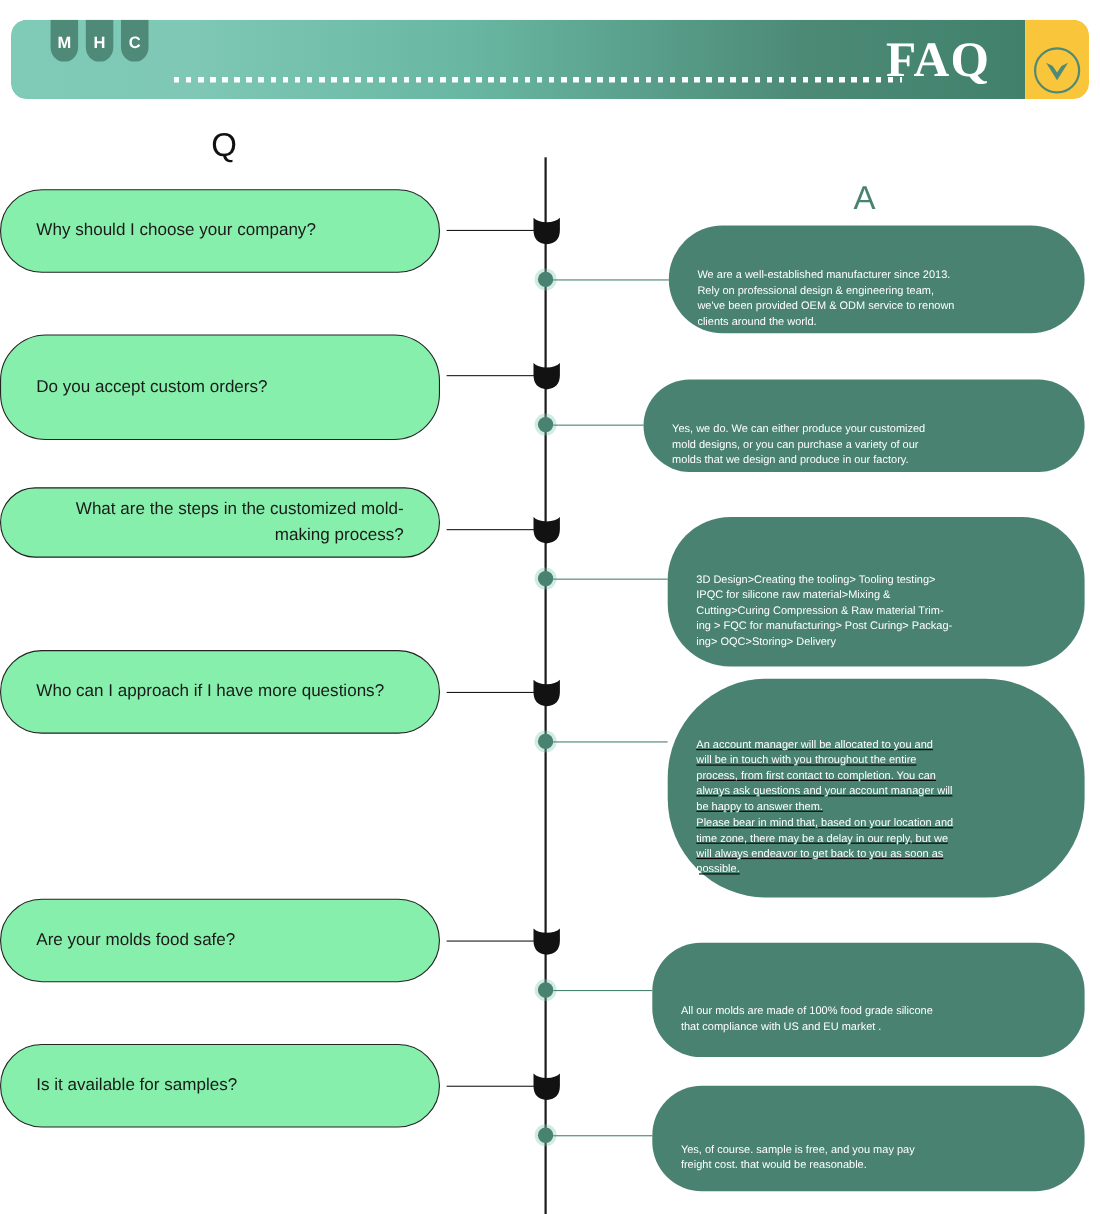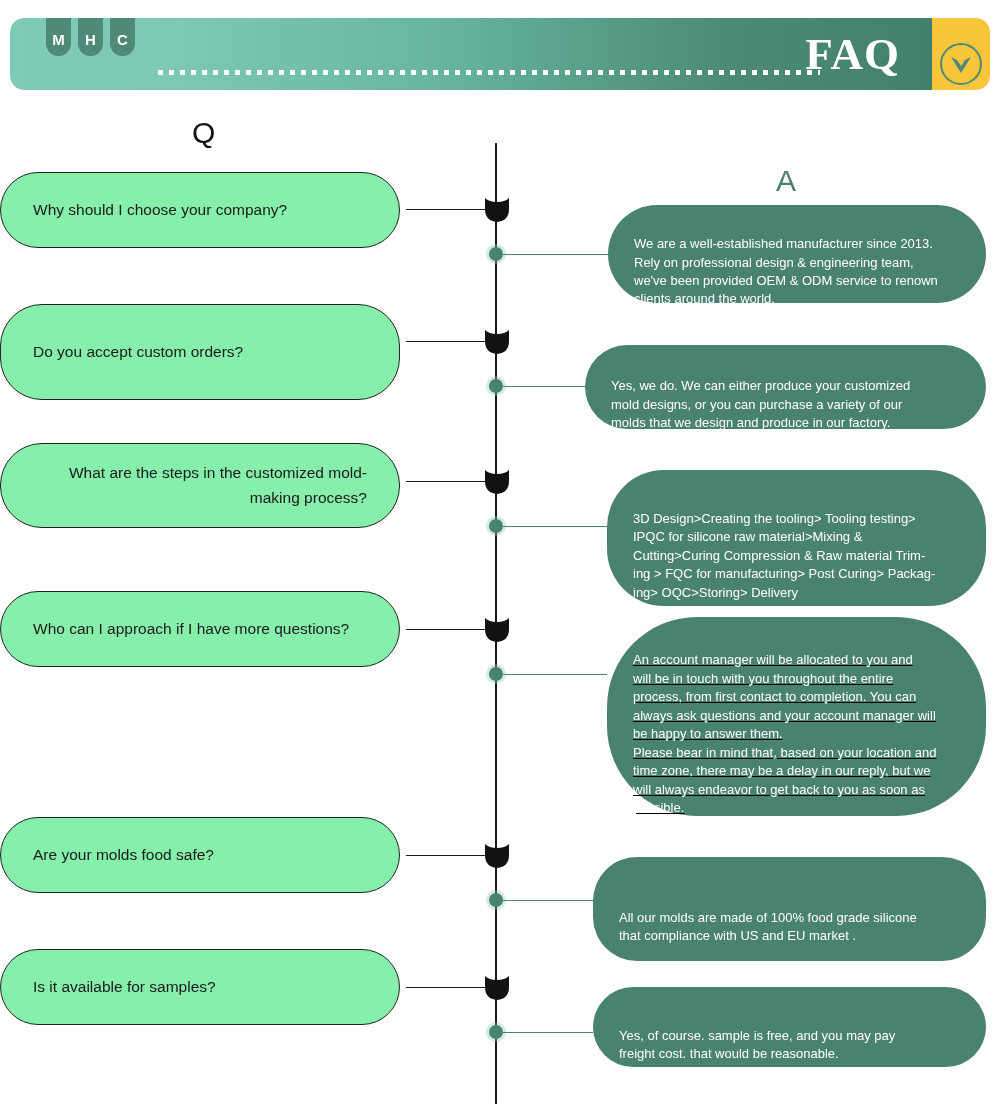--- a/index.html
+++ b/index.html
@@ -179,21 +179,21 @@
   
   .a-bubble {
     position: absolute;
     box-sizing: border-box;
     background: #4a8272;
     display: flex;
     align-items: center;
     padding: 0 26px;
   }
   .a-text {
-    font-size: 13px;
+    font-size: 10px;
     line-height: 1.42;
     color: #ffffff;
     font-family: "Liberation Sans", sans-serif;
     white-space: pre-line;
     margin-top: 36px;
   }
 </style>
 </head>
 <body>
 
@@ -264,21 +264,21 @@
 
   <div class="q-connector" style="left:406px; top:481px; width:84px;"></div>
   <div class="shield-marker" style="top:469px;">
     <svg width="28" height="26" viewBox="0 0 28 26">
         <path d="M2 1 Q6 5 14 5 Q22 5 26 1 L26 12 Q26 24 14 25 Q2 24 2 12 Z" fill="#121212"></path>
       </svg>
   </div>
   <div class="dot-marker" style="top:519px;"></div>
   <div class="a-connector" style="left:503px; top:526px; width:104px;"></div>
 
-  <div class="q-box" style="top:443px; height:85px;">
+  <div class="q-box" style="top:443px; height:64px;">
     <span class="q-text">What are the steps in the customized mold-making process?</span>
   </div>
   <div class="a-bubble" style="left:607px; top:470px; width:379px; height:136px; border-radius:57px;">
     <span class="a-text">3D Design&gt;Creating the tooling&gt; Tooling testing&gt;
 IPQC for silicone raw material&gt;Mixing &amp;
 Cutting&gt;Curing Compression &amp; Raw material Trim-
 ing &gt; FQC for manufacturing&gt; Post Curing&gt; Packag-
 ing&gt;  OQC&gt;Storing&gt; Delivery</span>
   </div>
 
@@ -328,18 +328,18 @@
     <svg width="28" height="26" viewBox="0 0 28 26">
         <path d="M2 1 Q6 5 14 5 Q22 5 26 1 L26 12 Q26 24 14 25 Q2 24 2 12 Z" fill="#121212"></path>
       </svg>
   </div>
   <div class="dot-marker" style="top:1025px;"></div>
   <div class="a-connector" style="left:503px; top:1032px; width:90px;"></div>
 
   <div class="q-box" style="top:949px; height:76px;">
     <span class="q-text">Is it available for samples?</span>
   </div>
-  <div class="a-bubble" style="left:593px; top:987px; width:393px; height:80px; border-radius:45px;">
+  <div class="a-bubble" style="left:593px; top:987px; width:393px; height:96px; border-radius:45px;">
     <span class="a-text"> Yes, of course. sample is free, and you may pay
 freight cost. that would be reasonable.</span>
   </div>
 
 </div>
 
 </body></html>

